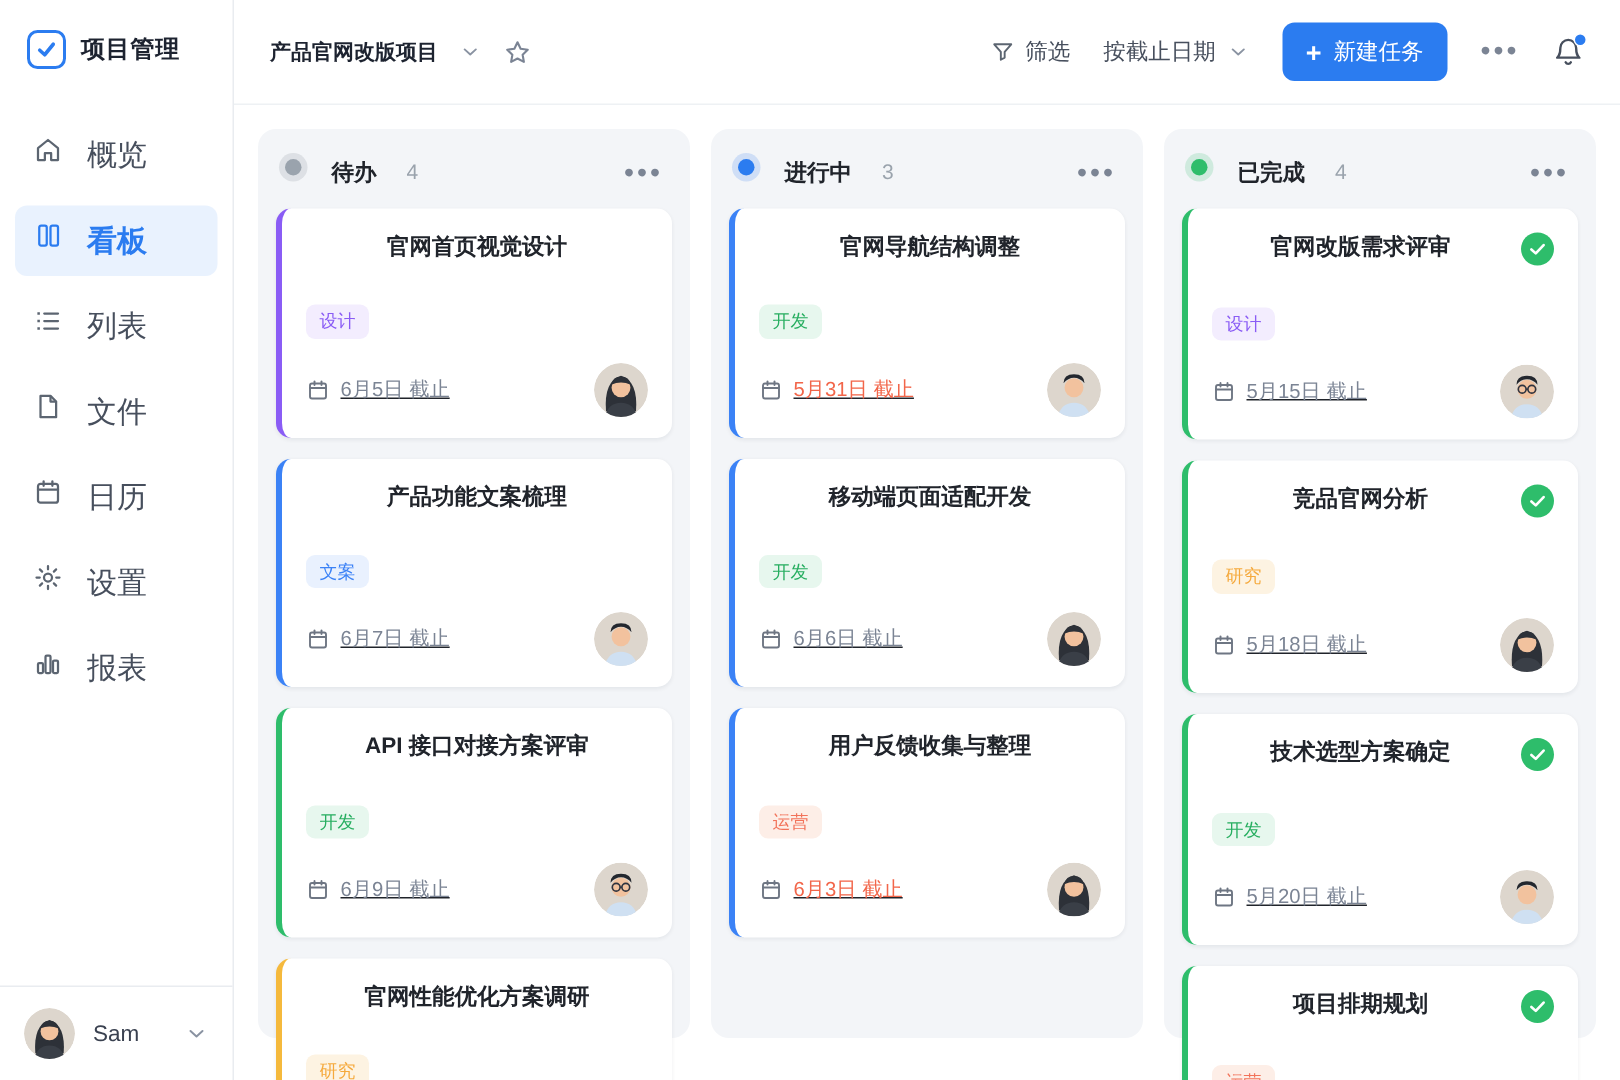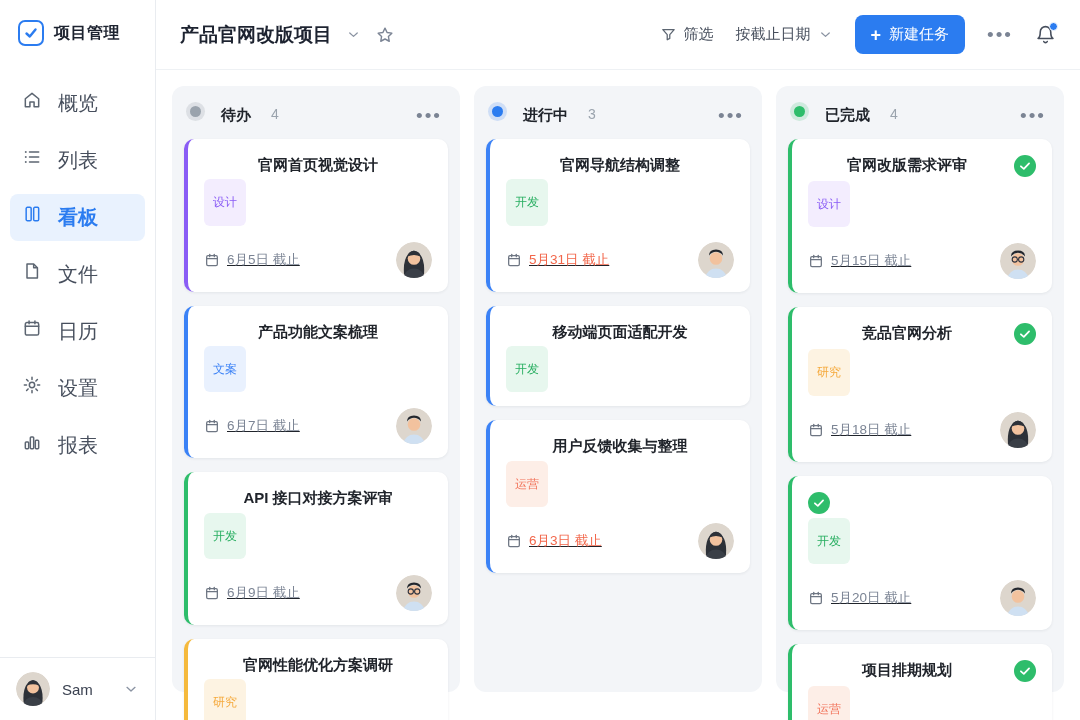--- a/index.html
+++ b/index.html
@@ -36,21 +36,21 @@
   .user-name { font-size:15px; color:#3a4150; flex:1; }
   .avatar { width:34px; height:34px; border-radius:50%; overflow:hidden; flex-shrink:0; }
   .avatar svg { width:100%; height:100%; }
 
   
   .main { flex:1; display:flex; flex-direction:column; min-width:0; }
   .topbar {
     height:70px; flex-shrink:0; border-bottom:1px solid #eef1f4;
     display:flex; align-items:center; padding:0 24px; gap:14px;
   }
-  .project-title { font-size:19px; font-weight:bold; color:#1d2330; }
+  .project-title { font-size:14px; font-weight:bold; color:#1d2330; }
   .chev { color:#8a93a2; }
   .icon-btn { background:none; border:none; cursor:pointer; color:#5c6571; display:flex; align-items:center; }
   .topbar-right { margin-left:auto; display:flex; align-items:center; gap:22px; }
   .tool-btn {
     background:none; border:none; cursor:pointer; display:flex; align-items:center; gap:7px;
     font-size:15px; color:#474f5d; font-family:inherit;
   }
   .primary-btn {
     background:#2b7cf0; color:#fff; border:none; border-radius:8px; cursor:pointer;
     font-size:15px; font-family:inherit; padding:10px 16px; display:flex; align-items:center; gap:8px;
@@ -72,21 +72,21 @@
   .col-count { font-size:14px; color:#9aa3ad; }
   .cards { display:flex; flex-direction:column; gap:14px; }
   .card {
     background:#fff; border-radius:10px; border-left:4px solid #ccc;
     box-shadow:0 1px 3px rgba(16,24,40,.07); padding:16px 16px 14px 16px; cursor:pointer;
   }
   .card-top { display:flex; align-items:flex-start; gap:8px;text-align:center; }
   .card-title { font-size:15px; font-weight:bold; color:#20242b; flex:1; line-height:1.35; }
   .badge { width:22px; height:22px; border-radius:50%; background:#2ebd6b; display:flex; align-items:center; justify-content:center; flex-shrink:0; }
   .tag {
-    display:inline-block; margin-top:4px; font-size:12px; padding:16px 9px; border-radius:6px; line-height:1.2;
+    display:inline-block; margin-top:28px; font-size:12px; padding:4px 9px; border-radius:6px; line-height:1.2;
   }
   .card-foot { display:flex; align-items:center; margin-top:16px; min-height:36px;text-decoration:underline; }
   .due { display:flex; align-items:center; gap:7px; font-size:13.5px; color:#7b8494; }
   .due .cal { color:#6e7683; }
   .due.overdue .due-text { color:#f2664a; }
   .card-foot .avatar { margin-left:auto; width:36px; height:36px; }
 </style>
 </head>
 <body>
 
@@ -102,41 +102,41 @@
 
   <nav class="nav">
     <div class="nav-item">
       <span class="ic">
         <svg viewBox="0 0 24 24" width="20" height="20" fill="none" stroke="currentColor" stroke-width="1.8" stroke-linejoin="round">
             <path d="M4 10.5 12 4l8 6.5V20h-5.5v-5.5h-5V20H4z"></path>
           </svg>
       </span>
       <span>概览</span>
     </div>
+    <div class="nav-item active">
+      <span class="ic">
+        <svg viewBox="0 0 24 24" width="20" height="20" fill="none" stroke="currentColor" stroke-width="1.8">
+            <rect x="5" y="4" width="6" height="16" rx="1.5"></rect>
+            <rect x="14" y="4" width="6" height="16" rx="1.5"></rect>
+          </svg>
+      </span>
+      <span>看板</span>
+    </div>
     <div class="nav-item">
       <span class="ic">
         <svg viewBox="0 0 24 24" width="20" height="20" fill="none" stroke="currentColor" stroke-width="1.8" stroke-linecap="round">
             <line x1="9" y1="6" x2="20" y2="6"></line>
             <line x1="9" y1="12" x2="20" y2="12"></line>
             <line x1="9" y1="18" x2="20" y2="18"></line>
             <rect x="3.5" y="5" width="2" height="2" fill="currentColor" stroke="none"></rect>
             <rect x="3.5" y="11" width="2" height="2" fill="currentColor" stroke="none"></rect>
             <rect x="3.5" y="17" width="2" height="2" fill="currentColor" stroke="none"></rect>
           </svg>
       </span>
       <span>列表</span>
-    </div>
-    <div class="nav-item active">
-      <span class="ic">
-        <svg viewBox="0 0 24 24" width="20" height="20" fill="none" stroke="currentColor" stroke-width="1.8">
-            <rect x="5" y="4" width="6" height="16" rx="1.5"></rect>
-            <rect x="14" y="4" width="6" height="16" rx="1.5"></rect>
-          </svg>
-      </span>
-      <span>看板</span>
     </div>
     <div class="nav-item">
       <span class="ic">
         <svg viewBox="0 0 24 24" width="20" height="20" fill="none" stroke="currentColor" stroke-width="1.8" stroke-linejoin="round">
             <path d="M6 3.5h8l4.5 4.5v12.5H6z"></path>
             <path d="M14 3.5V8h4.5"></path>
           </svg>
       </span>
       <span>文件</span>
     </div>
@@ -390,20 +390,42 @@
                 </svg>
               </span>
         </div>
       </article>
       <article class="card" style="border-left-color:#3b82f6">
         <div class="card-top">
           <h3 class="card-title">移动端页面适配开发</h3>
 
         </div>
         <span class="tag" style="color:#27ae60;background:#e7f7ee">开发</span>
+        <div class="card-foot">
+          <span class="due ">
+            <span class="cal">
+                  <svg viewBox="0 0 24 24" width="16" height="16" fill="none" stroke="currentColor" stroke-width="1.9" stroke-linecap="round">
+                    <rect x="4" y="5.5" width="16" height="15" rx="2"></rect>
+                    <line x1="8.5" y1="3.5" x2="8.5" y2="7"></line>
+                    <line x1="15.5" y1="3.5" x2="15.5" y2="7"></line>
+                    <line x1="4" y1="10" x2="20" y2="10"></line>
+                  </svg>
+                </span>
+                <span class="due-text">6月6日 截止</span>
+          </span>
+          <span class="avatar">
+                <svg viewBox="0 0 36 36">
+                  <circle cx="18" cy="18" r="18" fill="#ddd6cd"></circle>
+                  <path d="M8 32 Q6.5 12 18 8.5 Q29.5 12 28 32 Z" fill="#2d3138"></path>
+                  <circle cx="18" cy="16.5" r="6.3" fill="#f2c29e"></circle>
+                  <path d="M11.5 14.5 Q12.5 9 18 9 Q23.5 9 24.5 14.5 Q18 11.5 11.5 14.5Z" fill="#2d3138"></path>
+                  <path d="M7 36 Q9.5 26.5 18 26.5 Q26.5 26.5 29 36 Z" fill="#3a3f47"></path>
+                </svg>
+              </span>
+        </div>
       </article>
       <article class="card" style="border-left-color:#3b82f6">
         <div class="card-top">
           <h3 class="card-title">用户反馈收集与整理</h3>
 
         </div>
         <span class="tag" style="color:#f2735a;background:#fdeee7">运营</span>
         <div class="card-foot">
           <span class="due overdue">
             <span class="cal">
@@ -503,20 +525,21 @@
                   <path d="M8 32 Q6.5 12 18 8.5 Q29.5 12 28 32 Z" fill="#2d3138"></path>
                   <circle cx="18" cy="16.5" r="6.3" fill="#f2c29e"></circle>
                   <path d="M11.5 14.5 Q12.5 9 18 9 Q23.5 9 24.5 14.5 Q18 11.5 11.5 14.5Z" fill="#2d3138"></path>
                   <path d="M7 36 Q9.5 26.5 18 26.5 Q26.5 26.5 29 36 Z" fill="#3a3f47"></path>
                 </svg>
               </span>
         </div>
       </article>
       <article class="card" style="border-left-color:#2ebd6b">
         <div class="card-top">
+          <h3 class="card-title">技术选型方案确定</h3>
           <span class="badge">
                 <svg viewBox="0 0 24 24" width="14" height="14" fill="none" stroke="#fff" stroke-width="3" stroke-linecap="round" stroke-linejoin="round">
                   <polyline points="5,12.5 10,17 19,7.5"></polyline>
                 </svg>
               </span>
         </div>
         <span class="tag" style="color:#27ae60;background:#e7f7ee">开发</span>
         <div class="card-foot">
           <span class="due ">
             <span class="cal">

